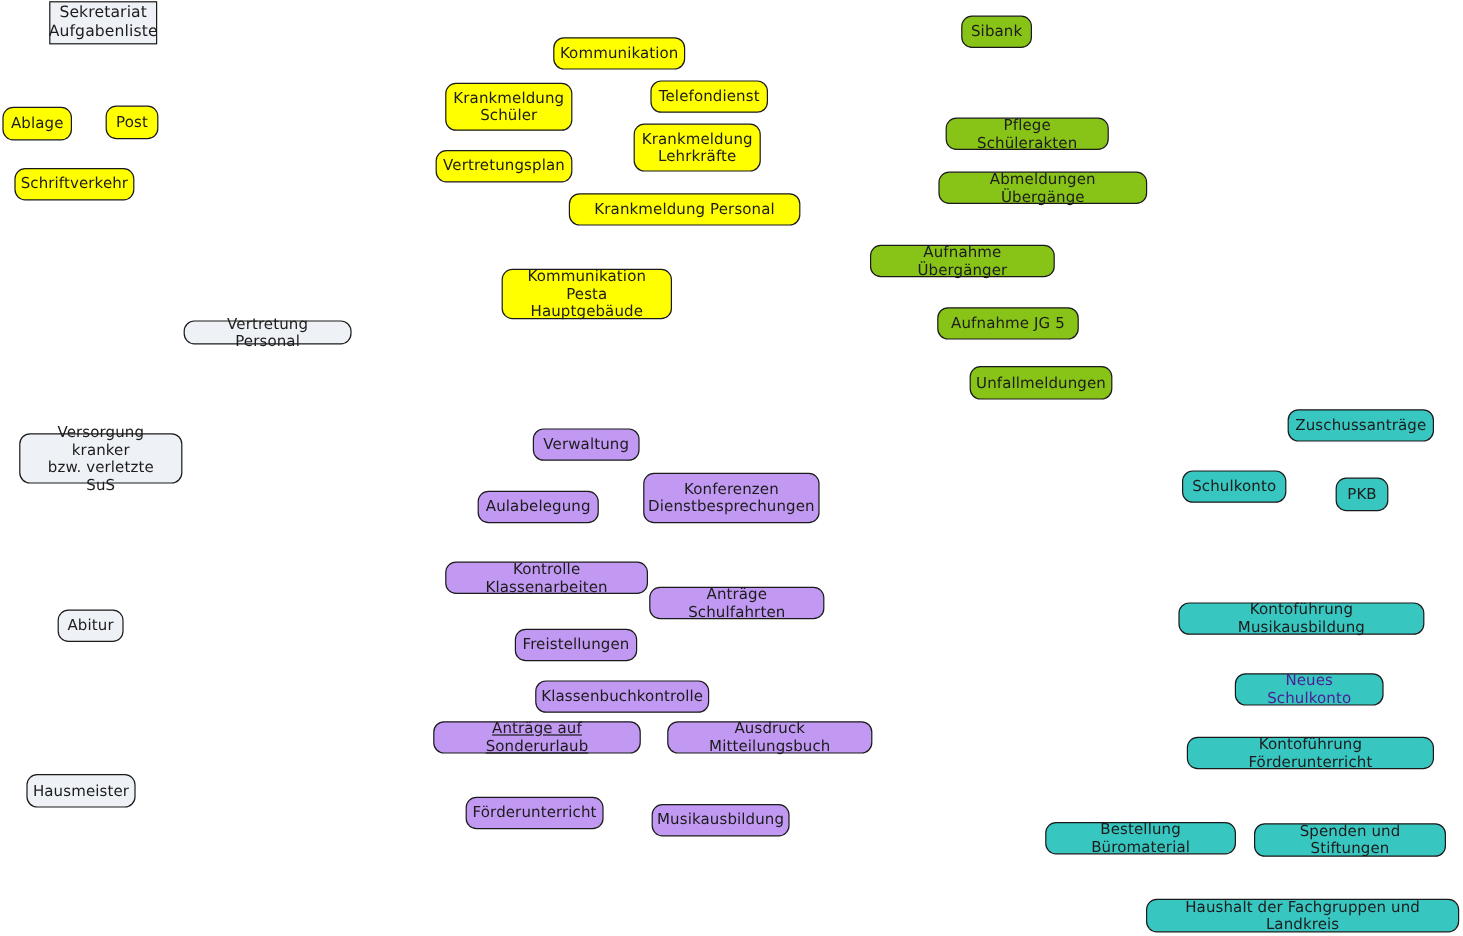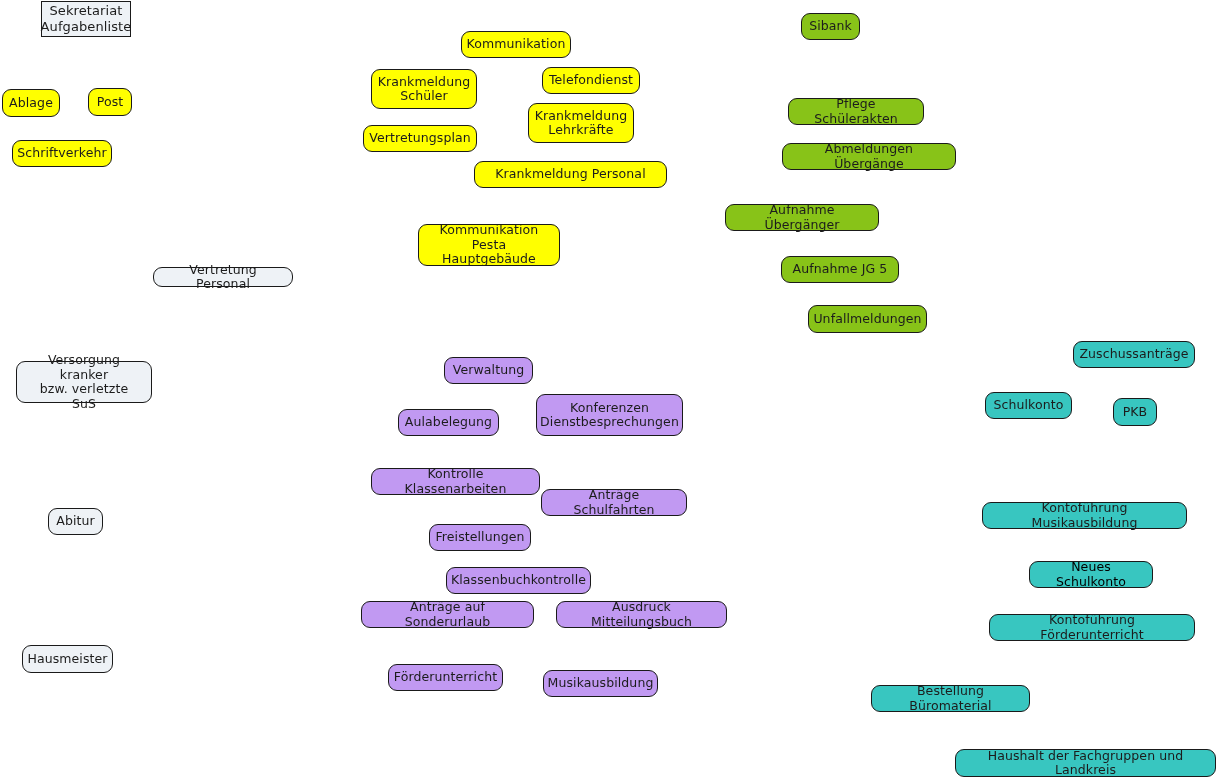--- a/index.html
+++ b/index.html
@@ -84,25 +84,26 @@
     <div class="node green" style="left: 781px; top: 256px; width: 118px; height: 27px;">Aufnahme JG 5</div>
     <div class="node green" style="left: 808px; top: 305px; width: 119px; height: 28px;">Unfallmeldungen</div>
     <div class="node purple" style="left: 444px; top: 357px; width: 89px; height: 27px;">Verwaltung</div>
     <div class="node purple" style="left: 536px; top: 394px; width: 147px; height: 42px;">Konferenzen
 Dienstbesprechungen</div>
     <div class="node purple" style="left: 398px; top: 409px; width: 101px; height: 27px;">Aulabelegung</div>
     <div class="node purple" style="left: 371px; top: 468px; width: 169px; height: 27px;">Kontrolle Klassenarbeiten</div>
     <div class="node purple" style="left: 541px; top: 489px; width: 146px; height: 27px;">Anträge Schulfahrten</div>
     <div class="node purple" style="left: 429px; top: 524px; width: 102px; height: 27px;">Freistellungen</div>
     <div class="node purple" style="left: 446px; top: 567px; width: 145px; height: 27px;">Klassenbuchkontrolle</div>
-    <div class="node purple" style="left: 361px; top: 601px; width: 173px; height: 27px;">Anträge auf Sonderurlaub</div>
+    <div class="node purple" style="left: 361px; top: 601px; width: 173px; height: 27px; text-decoration: underline;">Anträge auf Sonderurlaub</div>
     <div class="node purple" style="left: 556px; top: 601px; width: 171px; height: 27px;">Ausdruck Mitteilungsbuch</div>
     <div class="node purple" style="left: 388px; top: 664px; width: 115px; height: 27px;">Förderunterricht</div>
     <div class="node purple" style="left: 543px; top: 670px; width: 115px; height: 27px;">Musikausbildung</div>
     <div class="node teal" style="left: 1073px; top: 341px; width: 122px; height: 27px;">Zuschussanträge</div>
     <div class="node teal" style="left: 985px; top: 392px; width: 87px; height: 27px;">Schulkonto</div>
     <div class="node teal" style="left: 1113px; top: 398px; width: 44px; height: 28px;">PKB</div>
     <div class="node teal" style="left: 982px; top: 502px; width: 205px; height: 27px;">Kontoführung Musikausbildung</div>
-    <div class="node teal accent-red" style="left: 1029px; top: 561px; width: 124px; height: 27px; color: #000000;">Neues Schulkonto</div>
+    <div class="node teal accent-red" style="left: 1029px; top: 561px; width: 124px; height: 27px; color: #4c1d95;">Neues Schulkonto</div>
     <div class="node teal" style="left: 989px; top: 614px; width: 206px; height: 27px;">Kontoführung Förderunterricht</div>
     <div class="node teal" style="left: 871px; top: 685px; width: 159px; height: 27px;">Bestellung Büromaterial</div>
+    <div class="node teal" style="left: 1045px; top: 686px; width: 160px; height: 28px;">Spenden und Stiftungen</div>
     <div class="node teal" style="left: 955px; top: 749px; width: 261px; height: 28px;">Haushalt der Fachgruppen und Landkreis</div>
   </div>
 
 </body></html>

